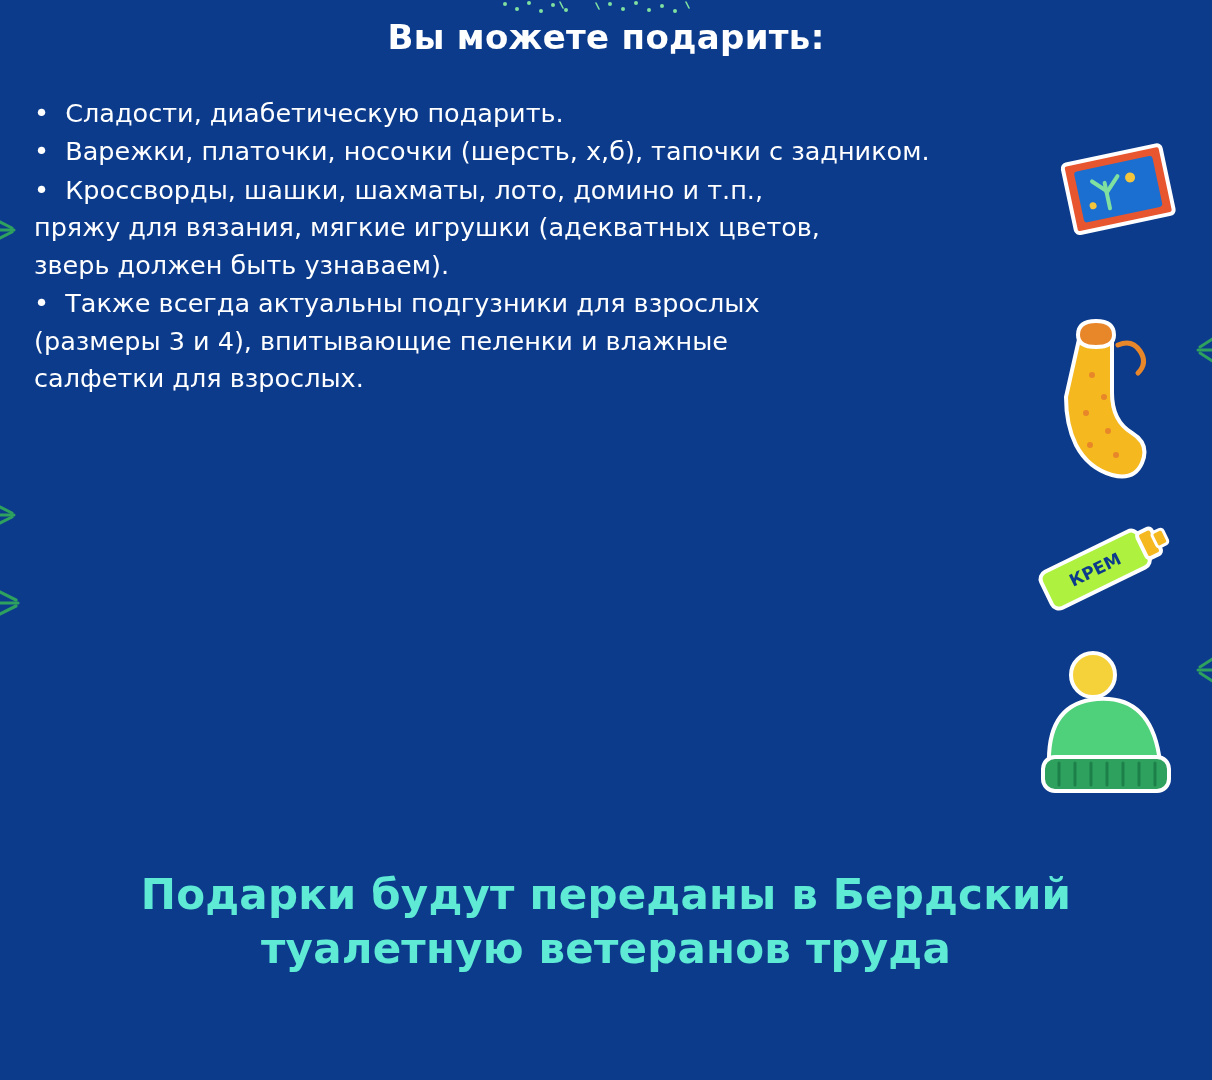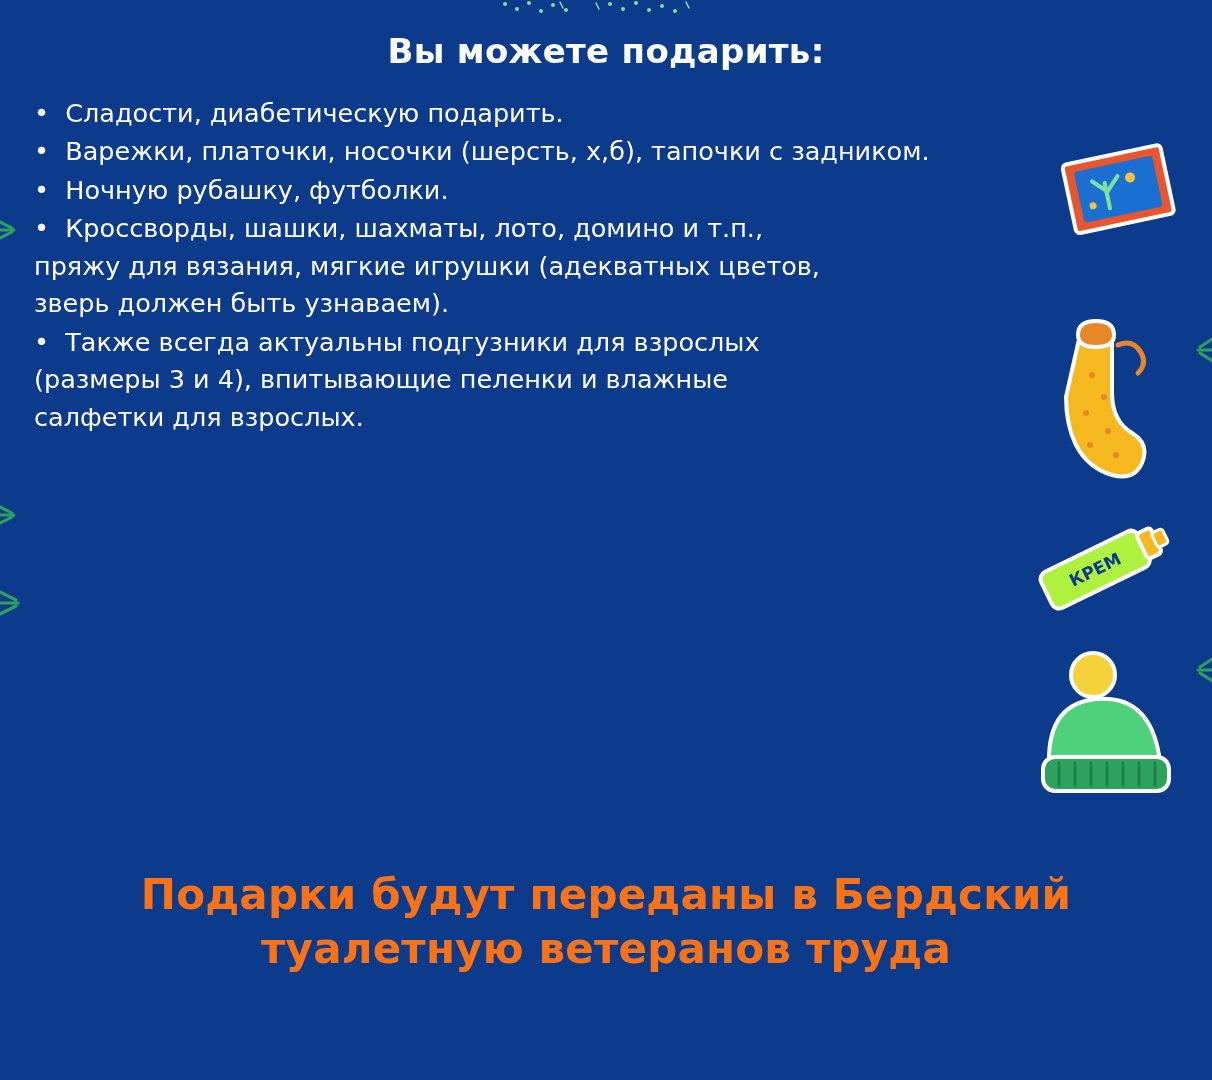--- a/index.html
+++ b/index.html
@@ -40,21 +40,21 @@
   }
   .sprig-left-1 { left: -6px; top: 215px; }
   .sprig-left-2 { left: -6px; top: 500px; }
   .sprig-left-3 { left: -6px; top: 585px; }
   .sprig-right-1 { right: -6px; top: 330px; }
   .sprig-right-2 { right: -6px; top: 650px; }
 
   
   .heading {
     position: absolute;
-    top: 31px;
+    top: 17px;
     left: 0;
     width: 1212px;
     text-align: center;
     font-size: 34px;
     font-weight: bold;
     letter-spacing: 0.3px;
     color: #ffffff;
   }
 
   
@@ -78,21 +78,21 @@
     position: absolute;
     top: 868px;
     left: 0;
     width: 1212px;
     text-align: center;
   }
   .footer-line {
     font-size: 42px;
     font-weight: bold;
     line-height: 1.28;
-    color: #f97316;
+    color: #5eead4;
     letter-spacing: 0.2px;
   }
 
   
   .illus {
     position: absolute;
     pointer-events: none;
   }
   .illus-card   { right: 28px; top: 136px;  width: 130px; height: 105px; }
   .illus-socks  { right: 42px; top: 305px;  width: 120px; height: 175px; }
@@ -161,21 +161,20 @@
         <path d="M22 8 L8 17"></path>
         <path d="M22 32 L8 23"></path>
     </g>
   </svg>
 
   <div class="heading">Вы можете подарить:</div>
 
   <div class="list">
     <p class="item">•  Сладости, диабетическую подарить.</p>
     <p class="item">•  Варежки, платочки, носочки (шерсть, х,б), тапочки с задником.</p>
-    <p class="item">•  Ночную рубашку, футболки.</p>
     <p class="item">•  Кроссворды, шашки, шахматы, лото, домино и т.п.,
 пряжу для вязания, мягкие игрушки (адекватных цветов,
 зверь должен быть узнаваем).</p>
     <p class="item">•  Также всегда актуальны подгузники для взрослых
 (размеры 3 и 4), впитывающие пеленки и влажные
 салфетки для взрослых.</p>
   </div>
 
   <svg class="illus illus-card" viewBox="0 0 130 105">
     <g transform="rotate(-12 65 52)">

